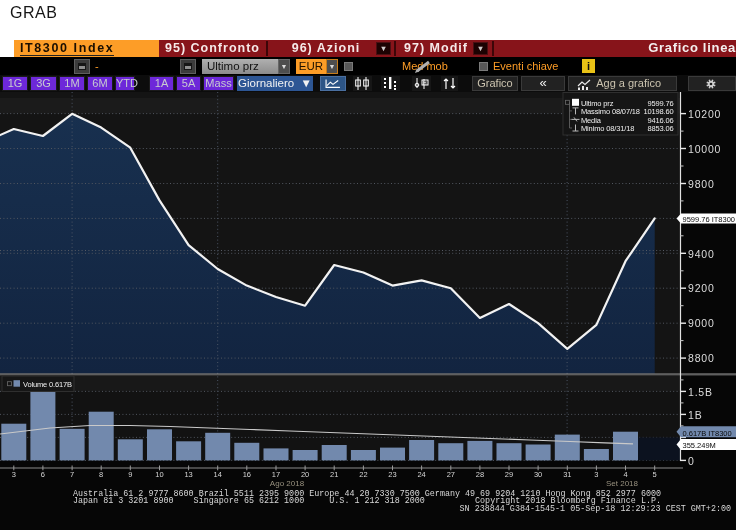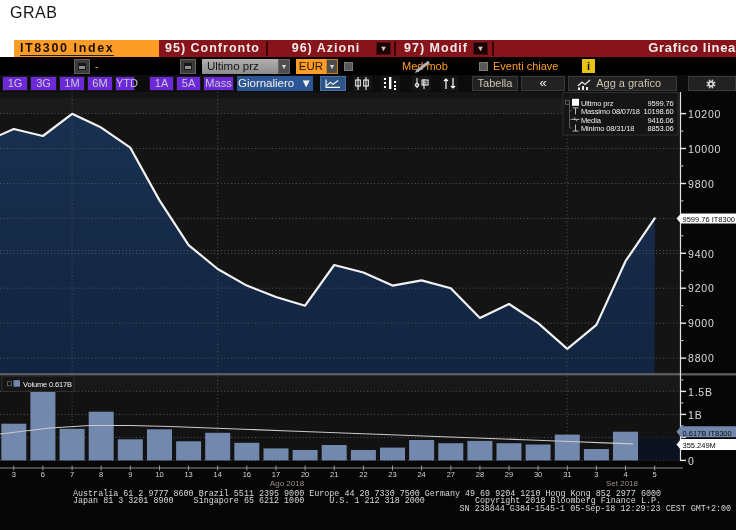--- a/index.html
+++ b/index.html
@@ -136,21 +136,21 @@
           <rect x="10" y="4" width="6" height="5"></rect>
           <text x="11" y="8.5" font-size="5" fill="#fff" stroke="none">H</text>
         </g>
       </svg>
   <svg class="abs ibtn" style="left:441px;width:17px;" viewBox="0 0 17 15">
         <g stroke="#fff" stroke-width="1.2" fill="none">
           <path d="M5 13 V3 M3 5 L5 3 L7 5"></path>
           <path d="M12 2 V12 M10 10 L12 12 L14 10"></path>
         </g>
       </svg>
-  <div class="abs tbtn" style="left:472px;width:46px;">Tabella</div>
+  <div class="abs tbtn" style="left:472px;width:46px;">Grafico</div>
   <div class="abs tbtn" style="left:521px;width:44px;color:#f0f0f0;font-size:13px;line-height:11px;">«</div>
   <div class="abs tbtn" style="left:568px;width:109px;">&nbsp;&nbsp;&nbsp;&nbsp;Agg a grafico</div>
   <svg class="abs" style="left:577px;top:3px;width:15px;height:12px;" viewBox="0 0 15 12">
         <path d="M1 8 L5 4 L8 6.5 L13 2" stroke="#e8e8e8" stroke-width="1.2" fill="none"></path>
         <g fill="#e8e8e8">
           <rect x="1" y="9.5" width="2" height="2.5"></rect>
           <rect x="5" y="8" width="2" height="4"></rect>
           <rect x="9" y="9" width="2" height="3"></rect>
         </g>
       </svg>

